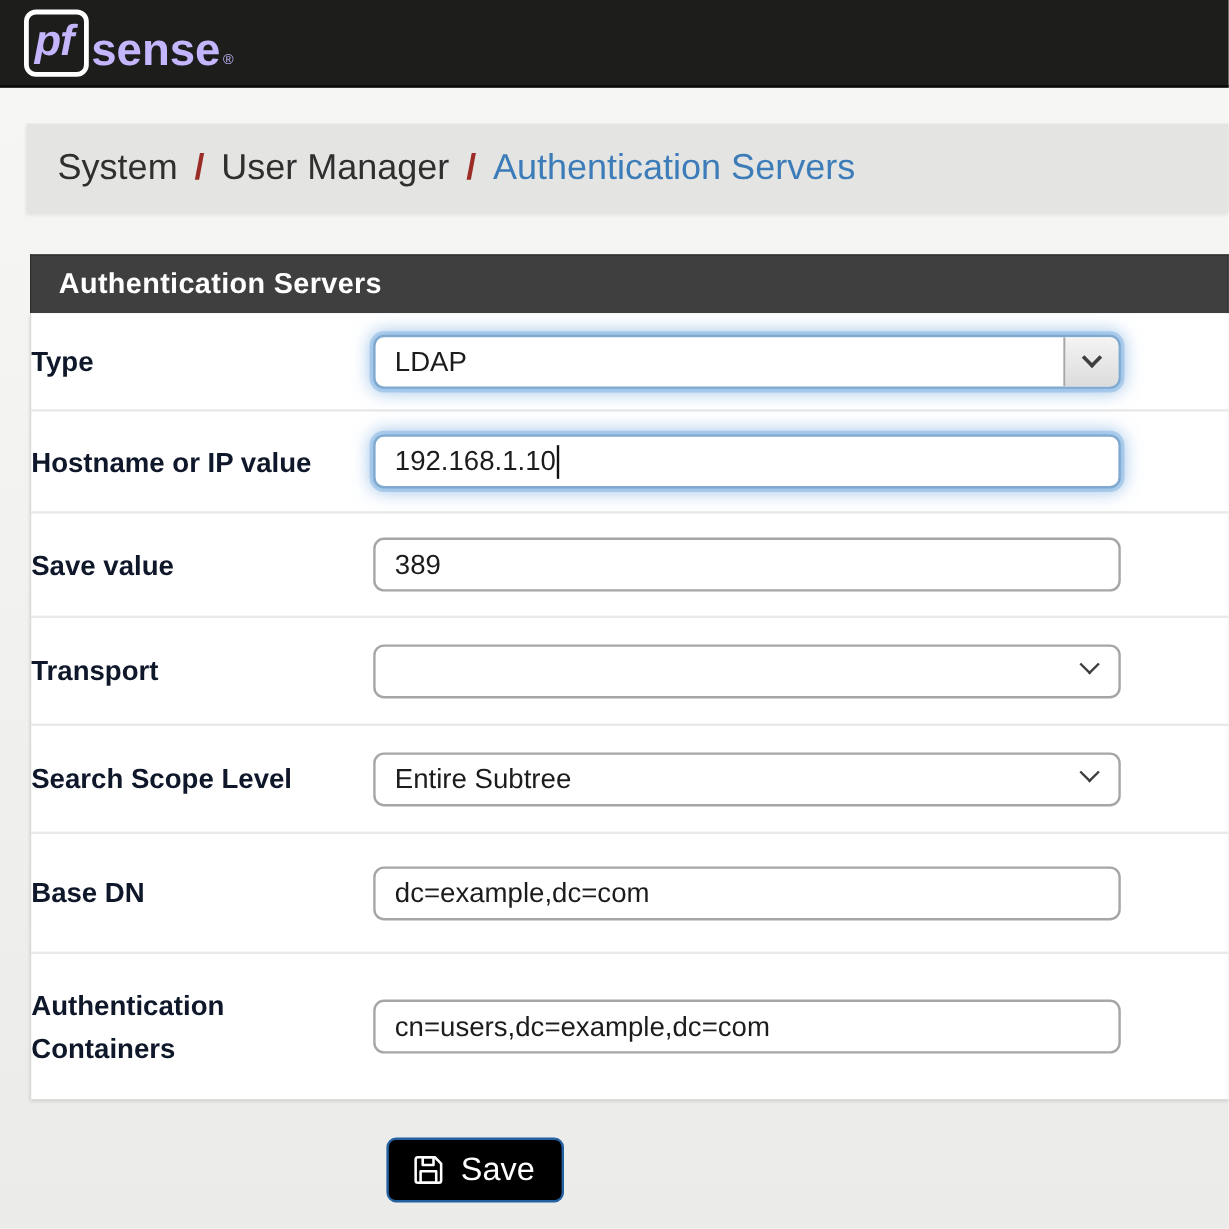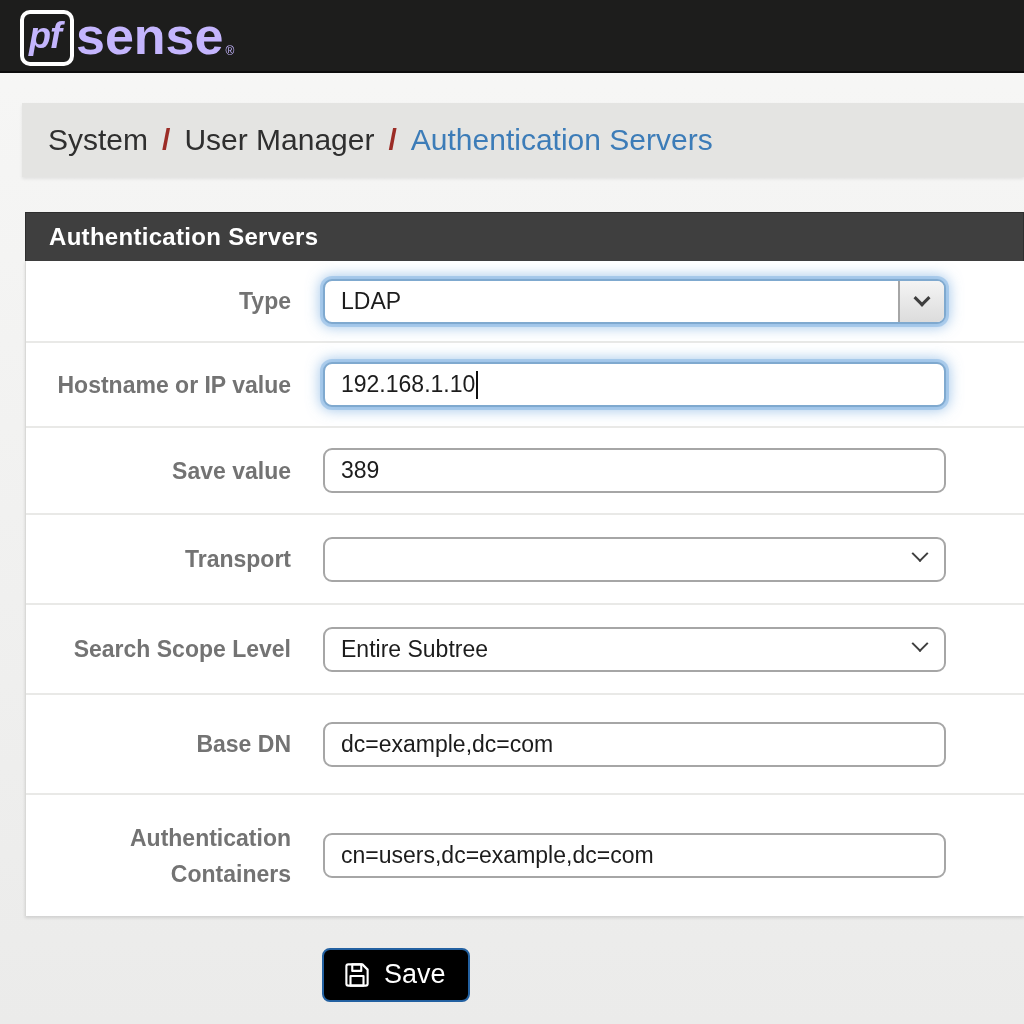--- a/index.html
+++ b/index.html
@@ -13,21 +13,21 @@
   .topbar {
     height:73px; background:#1d1d1c; display:flex; align-items:center;
     padding-left:20px; border-bottom:2px solid #0c0c0c;
   }
   .logo { display:flex; align-items:flex-end; color:#c4b5fd; cursor:pointer; }
   .logo .pf {
     display:inline-block; border:4px solid #fff; border-radius:10px;
     font-style:italic; font-weight:bold; font-size:36px;
     padding:1px 9px 5px 5px; letter-spacing:-1px;
   }
-  .logo .sense { font-weight:bold; font-size:52px; letter-spacing:0px; margin-left:2px; }
+  .logo .sense { font-weight:bold; font-size:38px; letter-spacing:0px; margin-left:2px; }
   .logo .reg { font-size:12px; align-self:flex-end; margin:0 0 8px 2px; }
 
   
   .breadcrumb {
     margin:30px 0 0 22px; height:74px; background:#e4e4e2;
     display:flex; align-items:center; padding-left:26px;
     font-size:30px; color:#2f2f2f;
     box-shadow:0 2px 3px rgba(0,0,0,0.08);
   }
   .crumb { text-decoration:none; color:#2f2f2f; cursor:pointer; }
@@ -44,24 +44,24 @@
   .panel-body {
     background:#fff; border-left:1px solid #d9d9d7;
     box-shadow:0 2px 3px rgba(0,0,0,0.12);
   }
   .row {
     display:flex; align-items:center;
     border-bottom:2px solid #e9e9e7;
   }
   .row:last-child { border-bottom:none; }
   .label-col {
-    width:265px; flex-shrink:0; text-align:right;
-    font-weight:bold; font-size:23px; color:#737373; line-height:36px;
-  }
-  .input-col { margin-left:32px; }
+    width:265px; flex-shrink:0; text-align:left;
+    font-weight:bold; font-size:23px; color:#0f172a; line-height:36px;
+  }
+  .input-col { margin-left:20px; }
 
   .control {
     position:relative; width:623px; height:45px;
     border:2px solid #a6a6a6; border-radius:9px; background:#fff;
     display:flex; align-items:center; padding:0 16px;
     font-size:23px; color:#1c1c1c; cursor:text;
   }
   .control.select { cursor:pointer; }
   .control.focused {
     border-color:#7fa9cf;

